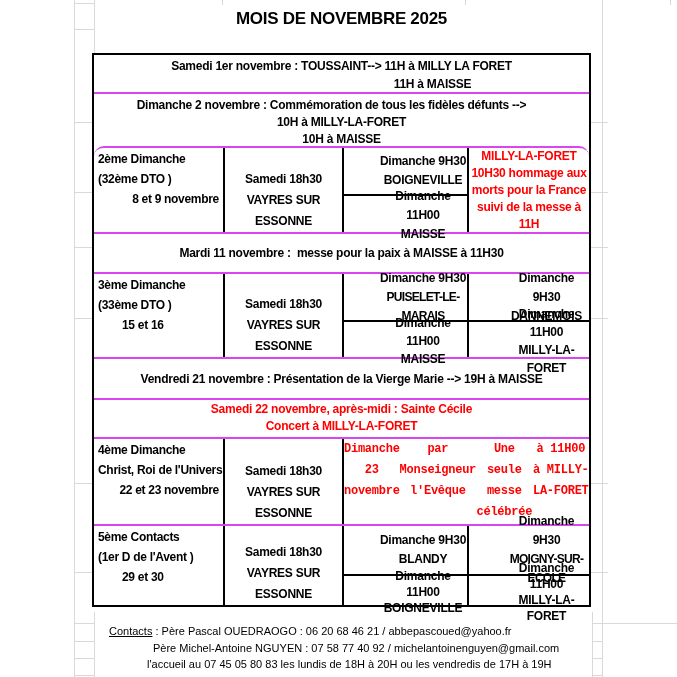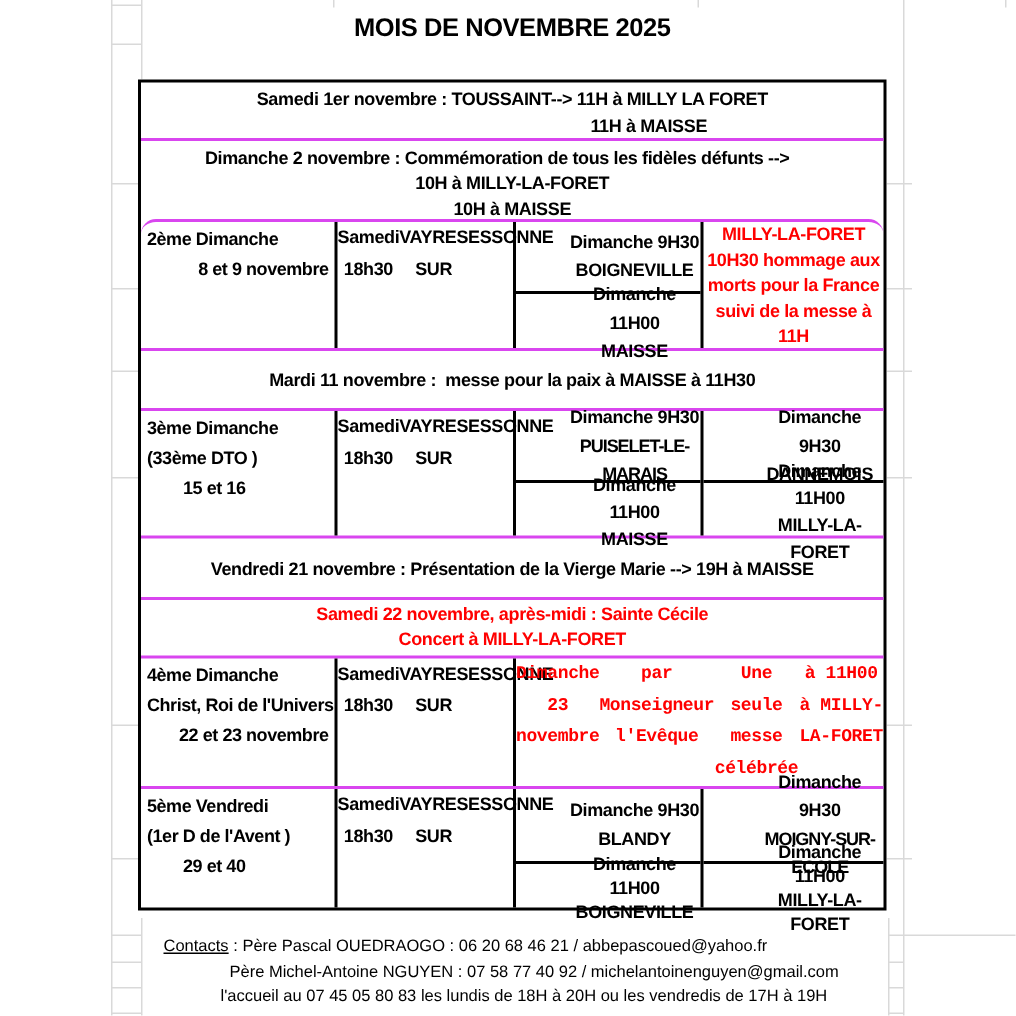--- a/index.html
+++ b/index.html
@@ -17,22 +17,22 @@
   .banner.red, .red{color:#ff0000;}
   .bl{white-space:nowrap;}
   .lh18{line-height:18px;} .lh17{line-height:17px;}
   .pt2{padding-top:2px;} .pt3{padding-top:3px;} .pt1{padding-top:1px;}
   .ind{padding-left:182px;}
   .pr20{padding-right:20px;}
   .cent1{display:flex;align-items:center;justify-content:center;}
   .cols{display:flex;}
   .c{box-sizing:border-box;height:100%;}
   .c1{width:129px;padding:1px 0 0 4px;line-height:20px;letter-spacing:-0.3px;white-space:nowrap;}
-  .c2{width:119px;border-left:2px solid #000;display:flex;
-      justify-content:space-between;text-align:center;line-height:21px;}
+  .c2{width:119px;border-left:2px solid #000;display:flex;flex-direction:column;
+      justify-content:flex-end;text-align:center;line-height:21px;}
   .c3{width:125px;border-left:2px solid #000;}
   .c4{width:122px;border-left:2px solid #000;}
   .cm{width:247px;border-left:2px solid #000;display:flex;flex-direction:row;
       justify-content:center;text-align:center;line-height:21px;font-family:Liberation Mono, monospace;}
   .sub{box-sizing:border-box;display:flex;flex-direction:column;justify-content:center;
        text-align:center;line-height:19px;padding-left:35px;}
   .sub.bt2{border-top:2px solid #000;}
   .lh16{line-height:16px;} .slh18{line-height:18px;}
   .red5{display:flex;flex-direction:column;justify-content:center;text-align:center;
         line-height:17px;}
@@ -92,20 +92,21 @@
 
   <div class="row banner h54 bt pt3">
     <div class="bl lh17 pr20">Dimanche 2 novembre : Commémoration de tous les fidèles défunts --&gt;</div>
     <div class="bl lh17">10H à MILLY-LA-FORET</div>
     <div class="bl lh17">10H à MAISSE</div>
   </div>
 
   <div class="row cols h86 bt">
     <div class="c c1">
       <div>2ème Dimanche</div>
+      <div>(32ème DTO )</div>
       <div class="r">8 et 9 novembre</div>
     </div>
     <div class="c c2">
       <div>Samedi 18h30</div>
       <div>VAYRES SUR</div>
       <div>ESSONNE</div>
     </div>
     <div class="c c3">
       <div class="sub s46">
         <div>Dimanche 9H30</div>
@@ -185,23 +186,23 @@
     <div class="c cm red">
       <div>Dimanche 23 novembre</div>
       <div>par Monseigneur l'Evêque</div>
       <div>Une seule messe célébrée</div>
       <div>à 11H00 à MILLY-LA-FORET</div>
     </div>
   </div>
 
   <div class="row cols h81 bt">
     <div class="c c1">
-      <div>5ème Vendredi</div>
+      <div>5ème Contacts</div>
       <div>(1er D de l'Avent )</div>
-      <div class="ind2">29 et 40</div>
+      <div class="ind2">29 et 30</div>
     </div>
     <div class="c c2">
       <div>Samedi 18h30</div>
       <div>VAYRES SUR</div>
       <div>ESSONNE</div>
     </div>
     <div class="c c3">
       <div class="sub s48">
         <div>Dimanche 9H30</div>
         <div>BLANDY</div>

